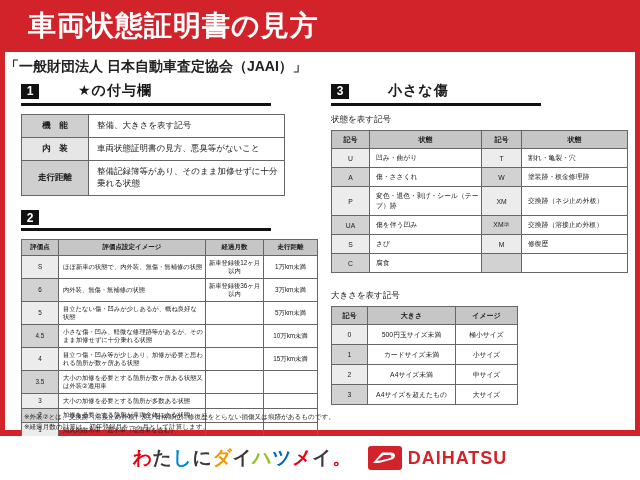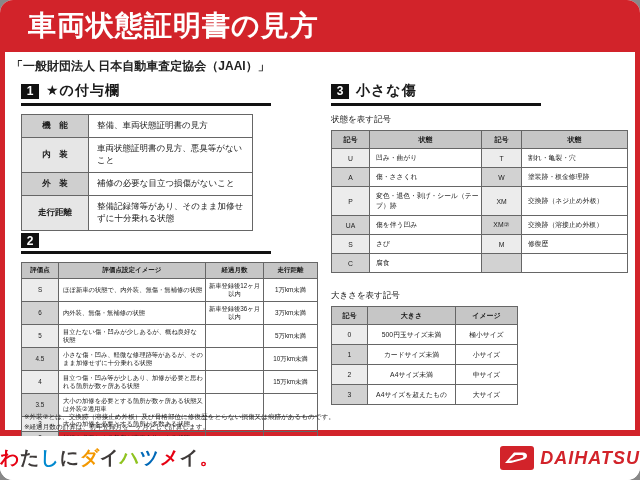--- a/index.html
+++ b/index.html
@@ -1,46 +1,46 @@
 <!DOCTYPE html>
 <html><head>
 <meta charset="utf-8">
 <style>
   html,body{margin:0;padding:0;background:#888;}
   .page{
     position:relative;width:640px;height:480px;background:#ffffff;overflow:hidden;
-    font-family:"Liberation Sans","DejaVu Sans",sans-serif;color:#1a1a1a;border-radius:13px;
+    font-family:"Liberation Sans","DejaVu Sans",sans-serif;color:#1a1a1a;
   }
   
   .header-band{
     position:absolute;top:0;left:0;width:640px;height:52px;background:#d2232a;
     display:flex;align-items:center;justify-content:space-between;box-sizing:border-box;
     padding:0 34px 0 28px;
   }
   .header-band .ttl{color:#fff;font-weight:bold;font-size:28px;letter-spacing:1px;white-space:nowrap;}
   
   .side-border{position:absolute;top:52px;width:5px;height:384px;background:#d2232a;}
   .side-border.left{left:0}.side-border.right{right:0}
   .bottom-line{position:absolute;top:430px;left:0;width:640px;height:6px;background:#d2232a;}
   
-  .subtitle{position:absolute;top:58px;left:11px;font-size:12px;font-weight:bold;color:#222;}
+  .subtitle{position:absolute;top:58px;left:5px;font-size:14px;font-weight:bold;color:#222;}
   
   .col-left{position:absolute;left:21px;top:82px;width:296px;}
   .col-right{position:absolute;left:331px;top:82px;width:296px;}
   
   .sec-head{display:flex;align-items:center;gap:7px;border-bottom:3px solid #111;padding-bottom:3px;margin-bottom:8px;}
   .sec-head .num{background:#111;color:#fff;font-weight:bold;font-size:12px;width:18px;height:15px;
     display:flex;align-items:center;justify-content:center;flex:0 0 auto;}
-  .sec-head .lbl{font-weight:bold;font-size:14px;letter-spacing:1px;white-space:nowrap;}
+  .sec-head .lbl{font-weight:bold;font-size:14px;letter-spacing:1px;white-space:nowrap;margin-left:32px;}
   .w250{width:250px;} .w210{width:210px;}
   
   table{border-collapse:collapse;table-layout:fixed;}
   td,th{border:1px solid #666;overflow:hidden;}
   
-  .star-table{width:232px;margin-bottom:2px;}
+  .star-table{width:264px;margin-bottom:14px;}
   .star-table td{font-size:8.5px;padding:5px 4px;}
   .star-table td.key{width:58px;text-align:center;font-weight:bold;}
   .star-table tr:nth-child(odd) td.key{background:#cfcfcf;}
   .star-table tr:nth-child(even) td.key{background:#e6e6e6;}
   .star-table td.val{padding-left:8px;}
   
   .score-table{width:296px;}
   .score-table th{background:#c6c6c6;font-size:6.5px;font-weight:bold;padding:3px 1px;}
   .score-table td{font-size:6.3px;padding:2.5px 2px;line-height:1.35;}
   .score-table td.c{text-align:center;}
@@ -58,23 +58,23 @@
   .cond-table tbody tr:nth-child(even) td.sym{background:#d2d2d2;}
   .size-table{width:186px;margin-top:4px;}
   .size-table th{background:#c6c6c6;font-size:7px;font-weight:bold;padding:3.5px 1px;}
   .size-table td{font-size:6.8px;padding:4.5px 2px;text-align:center;}
   .size-table tbody tr:nth-child(odd) td.sym{background:#ececec;}
   .size-table tbody tr:nth-child(even) td.sym{background:#d2d2d2;}
   
   .notes{position:absolute;left:24px;top:412px;font-size:6.6px;line-height:1.45;color:#222;}
   
   .footer{position:absolute;top:436px;left:0;width:640px;height:44px;background:#fff;
-    display:flex;align-items:center;justify-content:space-between;gap:16px;}
+    display:flex;align-items:center;justify-content:center;gap:16px;}
   .slogan{font-weight:bold;font-size:19px;letter-spacing:0.5px;white-space:nowrap;}
-  .d-logo{display:flex;align-items:center;gap:6px;font-style:italic;}
+  .d-logo{display:flex;align-items:center;gap:6px;}
   .d-logo .mark{width:34px;height:24px;}
   .d-logo .word{color:#d2232a;font-weight:bold;font-size:18px;letter-spacing:1px;}
 </style>
 </head>
 <body>
 
 <div class="page">
 
   <div class="header-band">
     <span class="ttl">車両状態証明書の見方</span>
@@ -87,29 +87,25 @@
 
   <div class="col-left">
     <div class="sec-head w250">
       <span class="num">1</span>
       <span class="lbl">★の付与欄</span>
     </div>
     <table class="star-table">
       <tbody>
           <tr>
             <td class="key">機　能</td>
-            <td class="val">整備、車両状態証明書の見方</td>
+            <td class="val">整備、大きさを表す記号</td>
           </tr>
           <tr>
             <td class="key">内　装</td>
             <td class="val">車両状態証明書の見方、悪臭等がないこと</td>
-          </tr>
-          <tr>
-            <td class="key">外　装</td>
-            <td class="val">補修の必要な目立つ損傷がないこと</td>
           </tr>
           <tr>
             <td class="key">走行距離</td>
             <td class="val">整備記録簿等があり、そのまま加修せずに十分乗れる状態</td>
           </tr>
         </tbody>
     </table>
 
     <div class="sec-head w250">
       <span class="num">2</span>

